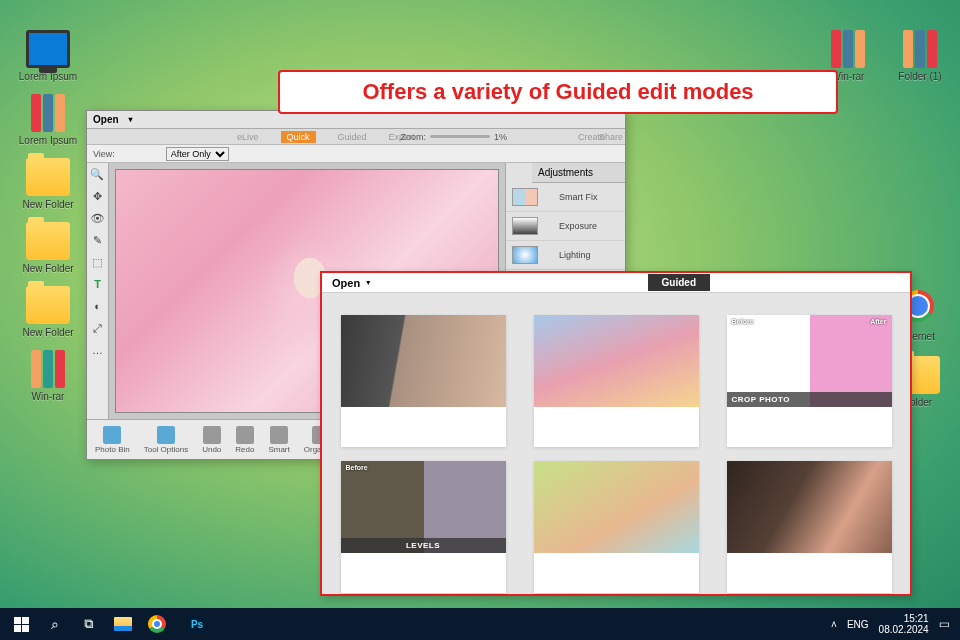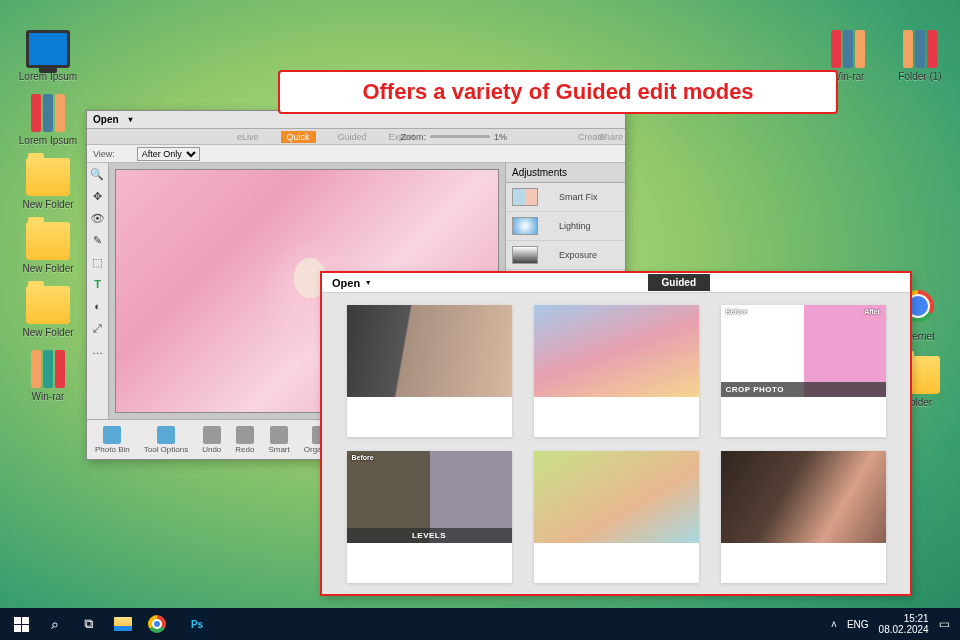--- a/index.html
+++ b/index.html
@@ -23,31 +23,31 @@
 .editor-win {
   position:absolute; left:86px; top:110px; width:540px; height:350px;
   background:#d2d2d2; border:1px solid #888; box-shadow: 2px 3px 10px rgba(0,0,0,.25);
   display:flex; flex-direction:column;
 }
 .editor-top { height:18px; background:#e5e5e5; border-bottom:1px solid #aaa; display:flex; align-items:center; padding:0 6px; gap:10px; font-size:10px; font-weight:bold; }
 .tabs-row { height:16px; background:#ddd; display:flex; align-items:center; font-size:9px; color:#999; padding-left:150px; gap:22px; border-bottom:1px solid #bbb; position:relative;}
 .tabs-row .zoom-area { position:absolute; right:118px; display:flex; align-items:center; gap:4px; color:#555;}
 .tabs-row .zoom-track {width:60px; height:3px; background:#aaa; border-radius:2px;}
 .view-row { height:18px; background:#eee; border-bottom:1px solid #bbb; display:flex; align-items:center; padding:0 6px; gap:22px; font-size:9px; color:#555;}
-.view-row select {font-size:9px; height:14px; border:1px solid #999;}
+.view-row select {font-size:9px; height:14px; border:1px solid #999;margin-left:29px;}
 .editor-body { flex:1; display:flex; }
 .tool-col { width:22px; background:#e8e8e8; border-right:1px solid #aaa; display:flex; flex-direction:column; align-items:center; padding-top:4px; gap:8px; }
 .tool-col .t { width:14px; height:14px; display:flex; align-items:center; justify-content:center; font-size:11px; color:#444; cursor:pointer;}
 .canvas-area { flex:1; background:#c8c8c8; padding:6px; display:flex; flex-direction:column;}
 .canvas-img { flex:1; background: linear-gradient(135deg,#f4b8c9 0%, #eda0ba 30%, #f8d5e0 60%, #e89bb5 100%); border:1px solid #888; position:relative; overflow:hidden;}
 .canvas-img::before { content:""; position:absolute; left:35%; top:20%; width:120px; height:150px; background: radial-gradient(ellipse 40px 50px at 50% 40%, #f5e0d8 0%, #f5e0d8 40%, transparent 41%), radial-gradient(ellipse 70px 90px at 50% 55%, #f7c9d8 0%, transparent 70%);}
 .show-open { height:16px; background:#ddd; font-size:9px; padding:2px 4px; margin-top:4px; border:1px solid #aaa; display:flex; align-items:center; gap:4px;}
 .show-open::after{content:"▾"; font-size:8px;}
 .adjust-panel { width:120px; background:#e2e2e2; border-left:1px solid #aaa; }
-.adjust-panel .hdr { font-size:10px; padding:4px 6px; border-bottom:1px solid #aaa; background:#d8d8d8;}
+.adjust-panel .hdr { font-size:10px; padding:4px 6px; border-bottom:1px solid #aaa; background:#d8d8d8;margin-left:26px;}
 .adj-item { display:flex; align-items:center; gap:21px; padding:5px 6px; font-size:9px; color:#444; border-bottom:1px solid #d0d0d0;}
 .adj-item .tn { width:26px; height:18px; border:1px solid #999;}
 .t0{background:linear-gradient(90deg,#b8d8e8 50%,#f5c8b5 50%);}
 .t1{background:linear-gradient(#fff,#444);}
 .t2{background:radial-gradient(circle,#fff,#5aa8e0);}
 .t3{background:linear-gradient(90deg,#e85,#5ae,#ae5);}
 .t4{background:linear-gradient(#f55,#5af);}
 .editor-bottom { height:40px; background:#eaeaea; border-top:1px solid #aaa; display:flex; align-items:center; padding:0 8px; gap:14px;}
 .edbot-item { text-align:center; font-size:8px; color:#555;}
 .edbot-item .bic { width:18px; height:18px; background:#5aa8d6; margin:0 auto 1px; border-radius:2px;}
@@ -55,21 +55,21 @@
 
 
 .guided-win {
   position:absolute; left:320px; top:271px; width:592px; height:325px;
   background:#e5e5e5; border:2px solid #e62020; box-shadow:2px 3px 8px rgba(0,0,0,.2);
 }
 .guided-top { height:20px; background:#fff; border-bottom:1px solid #ccc; display:flex; align-items:center; font-size:11px; font-weight:bold;}
 .guided-top .open { padding:0 10px; display:flex; gap:6px; align-items:center;}
 .guided-top .open::after{content:"▾"; font-size:8px; font-weight:normal;}
 .guided-top .gtab { margin-left:auto; margin-right:200px; background:#333; color:#fff; padding:3px 14px; font-size:10px;}
-.guided-grid { padding:12px 25px; display:grid; grid-template-columns: repeat(3, 165px); grid-auto-rows: 132px; gap:14px 22px; justify-content:center;}
+.guided-grid { padding:22px 25px; display:grid; grid-template-columns: repeat(3, 165px); grid-auto-rows: 132px; gap:14px 28px; justify-content:center;}
 .gcard { background:#fff; box-shadow:0 1px 3px rgba(0,0,0,.15); display:flex; flex-direction:column;}
 .gcard .gimg { height:92px; position:relative; overflow:hidden;}
 .gcard .gcapstrip { position:absolute; left:0; right:0; bottom:0; background:rgba(50,50,50,.75); color:#fff; font-size:8px; font-weight:bold; padding:3px 5px; letter-spacing:.5px;}
 .gcard .gba { position:absolute; top:3px; font-size:7px; color:#fff; text-shadow:0 0 2px #000; font-weight:bold;}
 .gcard .gba.l{left:5px;} .gcard .gba.r{right:5px;}
 .gi1{background:linear-gradient(90deg,#555 40%,#888 40%) , radial-gradient(ellipse 40px 50px at 55% 55%,#c89070 20%,transparent 21%); background-blend-mode:normal;}
 .gi1{background:linear-gradient(100deg,#3a3a3a 0%,#555 35%,#a89080 36%,#d8b8a0 100%);}
 .gi2{background:linear-gradient(160deg,#a8c8e8 0%,#e8a0b0 50%,#f5d590 100%);}
 .gi3{background:linear-gradient(90deg,#fff 50%,#f0a0d0 50%);}
 .gi4{background:linear-gradient(90deg,#605848 50%,#9890a0 50%);text-align:center;}
@@ -204,26 +204,26 @@
     <div class="canvas-area">
       <div class="canvas-img"></div>
     </div>
     <div class="adjust-panel">
       <div class="hdr">Adjustments</div>
       <div class="adj-item">
           <div class="tn t0"></div>
           <span>Smart Fix</span>
         </div>
       <div class="adj-item">
+          <div class="tn t1"></div>
+          <span>Exposure</span>
+        </div>
+      <div class="adj-item">
           <div class="tn t2"></div>
           <span>Lighting</span>
-        </div>
-      <div class="adj-item">
-          <div class="tn t1"></div>
-          <span>Exposure</span>
         </div>
       <div class="adj-item">
           <div class="tn t3"></div>
           <span>Color</span>
         </div>
       <div class="adj-item">
           <div class="tn t4"></div>
           <span>Balance</span>
         </div>
     </div>

